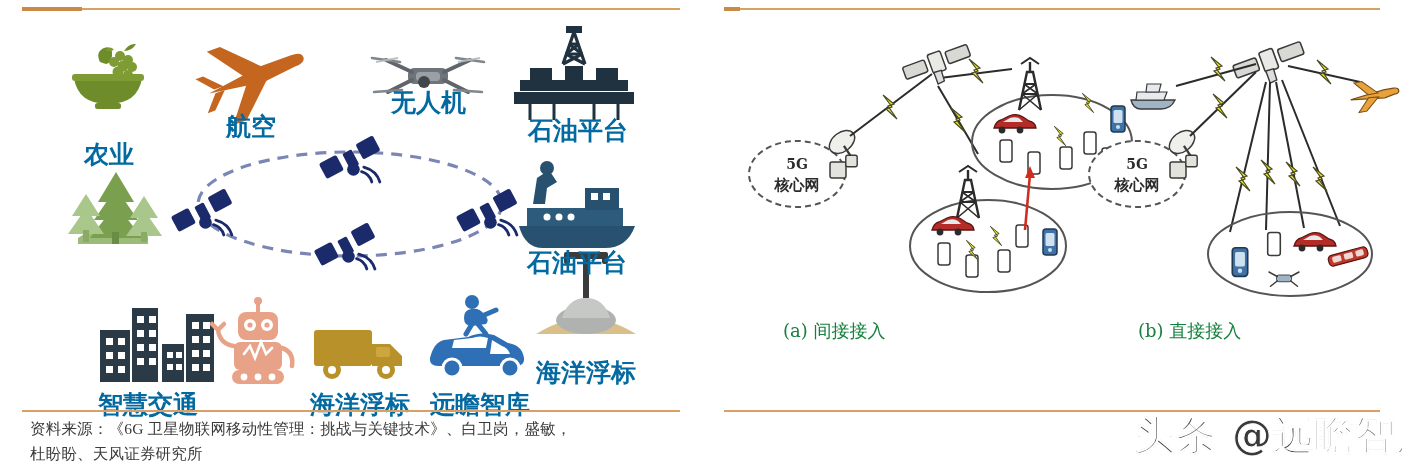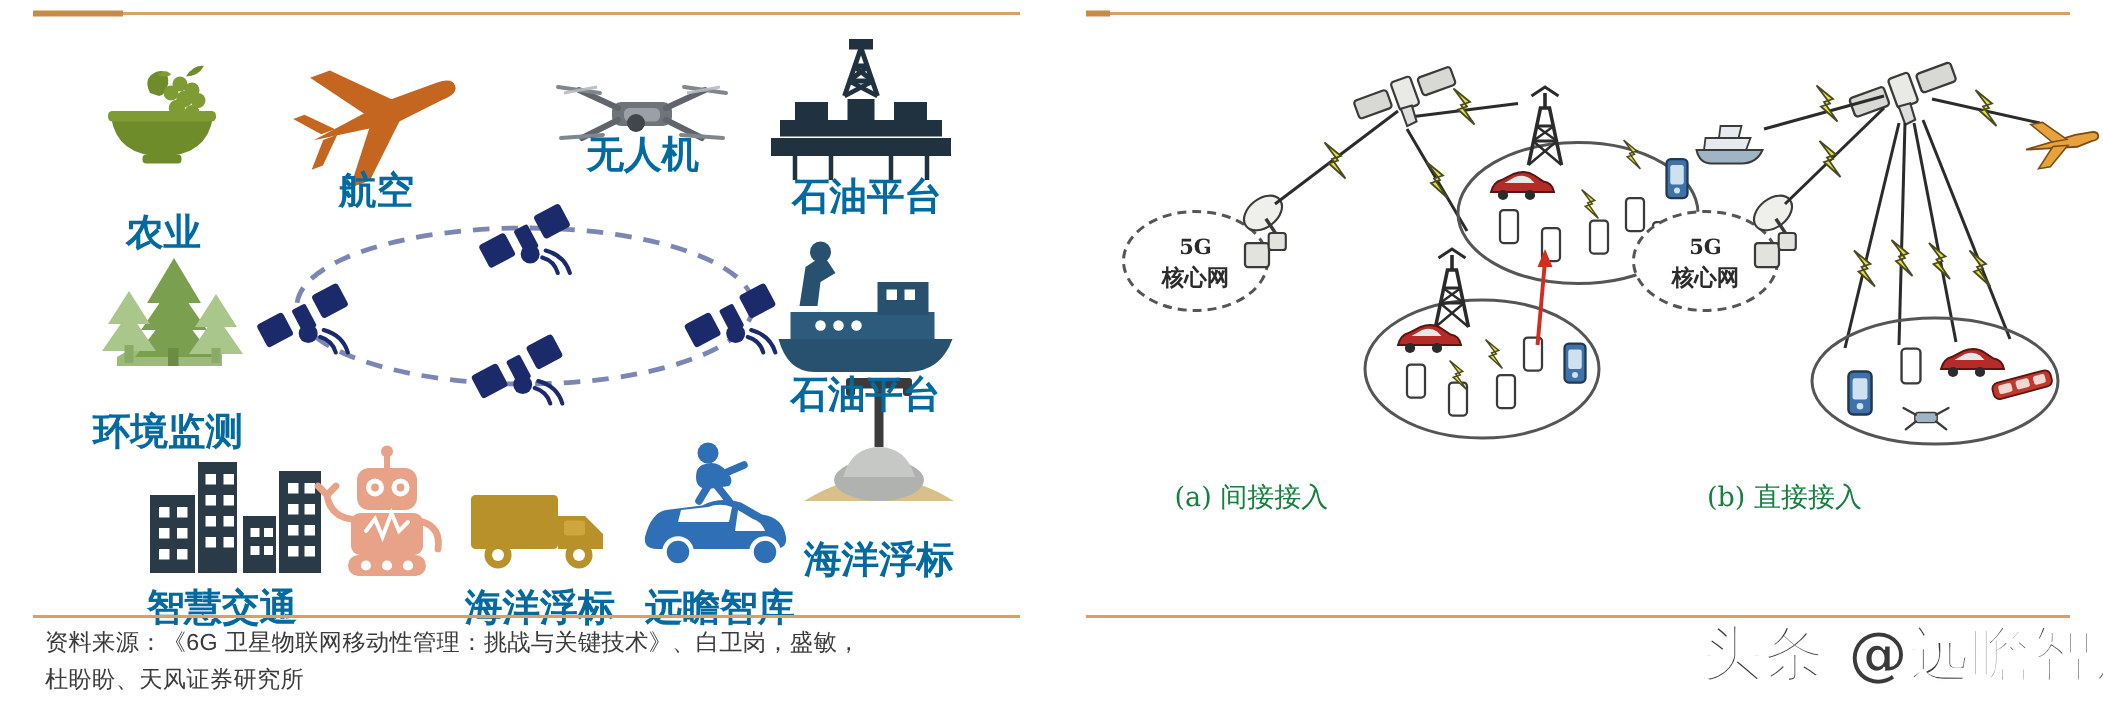--- a/index.html
+++ b/index.html
@@ -31,21 +31,21 @@
 
   .cap-rule{
     position:absolute;left:22px;top:410px;height:2px;background:#d9a066;
   }
   .panel-left .cap-rule{width:658px;}
   .panel-right .cap-rule{left:24px;width:656px;}
 
   .caption{
     position:absolute;top:416px;
     font-size:15.5px;line-height:25px;color:#3b3b3b;
-    font-family:Liberation Sans, sans-serif;
+    font-family:Liberation Serif, serif;
     letter-spacing:.2px;
   }
   .panel-left .caption{left:30px;width:640px;}
   .caption .l2{display:block;}
 
   
   .watermark{
     position:absolute;left:1135px;top:408px;
     font-size:40px;font-weight:bold;
     font-family:"DejaVu Sans","Liberation Sans",sans-serif;
@@ -301,23 +301,20 @@
       </div>
       <div class="icon-tile" style="left:220px;top:92px;width:62px;">
         <div class="lbl">航空</div>
       </div>
       <div class="icon-tile" style="left:381px;top:68px;width:95px;">
         <div class="lbl">无人机</div>
       </div>
       <div class="icon-tile" style="left:522px;top:96px;width:112px;text-align:center;">
         <div class="lbl">石油平台</div>
       </div>
-      <div class="icon-tile" style="left:56px;top:253px;width:112px;">
-        <div class="lbl">环境监测</div>
-      </div>
       <div class="icon-tile" style="left:521px;top:228px;width:112px;">
         <div class="lbl">石油平台</div>
       </div>
       <div class="icon-tile" style="left:92px;top:370px;width:112px;">
         <div class="lbl">智慧交通</div>
       </div>
       <div class="icon-tile" style="left:304px;top:370px;width:112px;">
         <div class="lbl">海洋浮标</div>
       </div>
       <div class="icon-tile" style="left:424px;top:370px;width:112px;">

